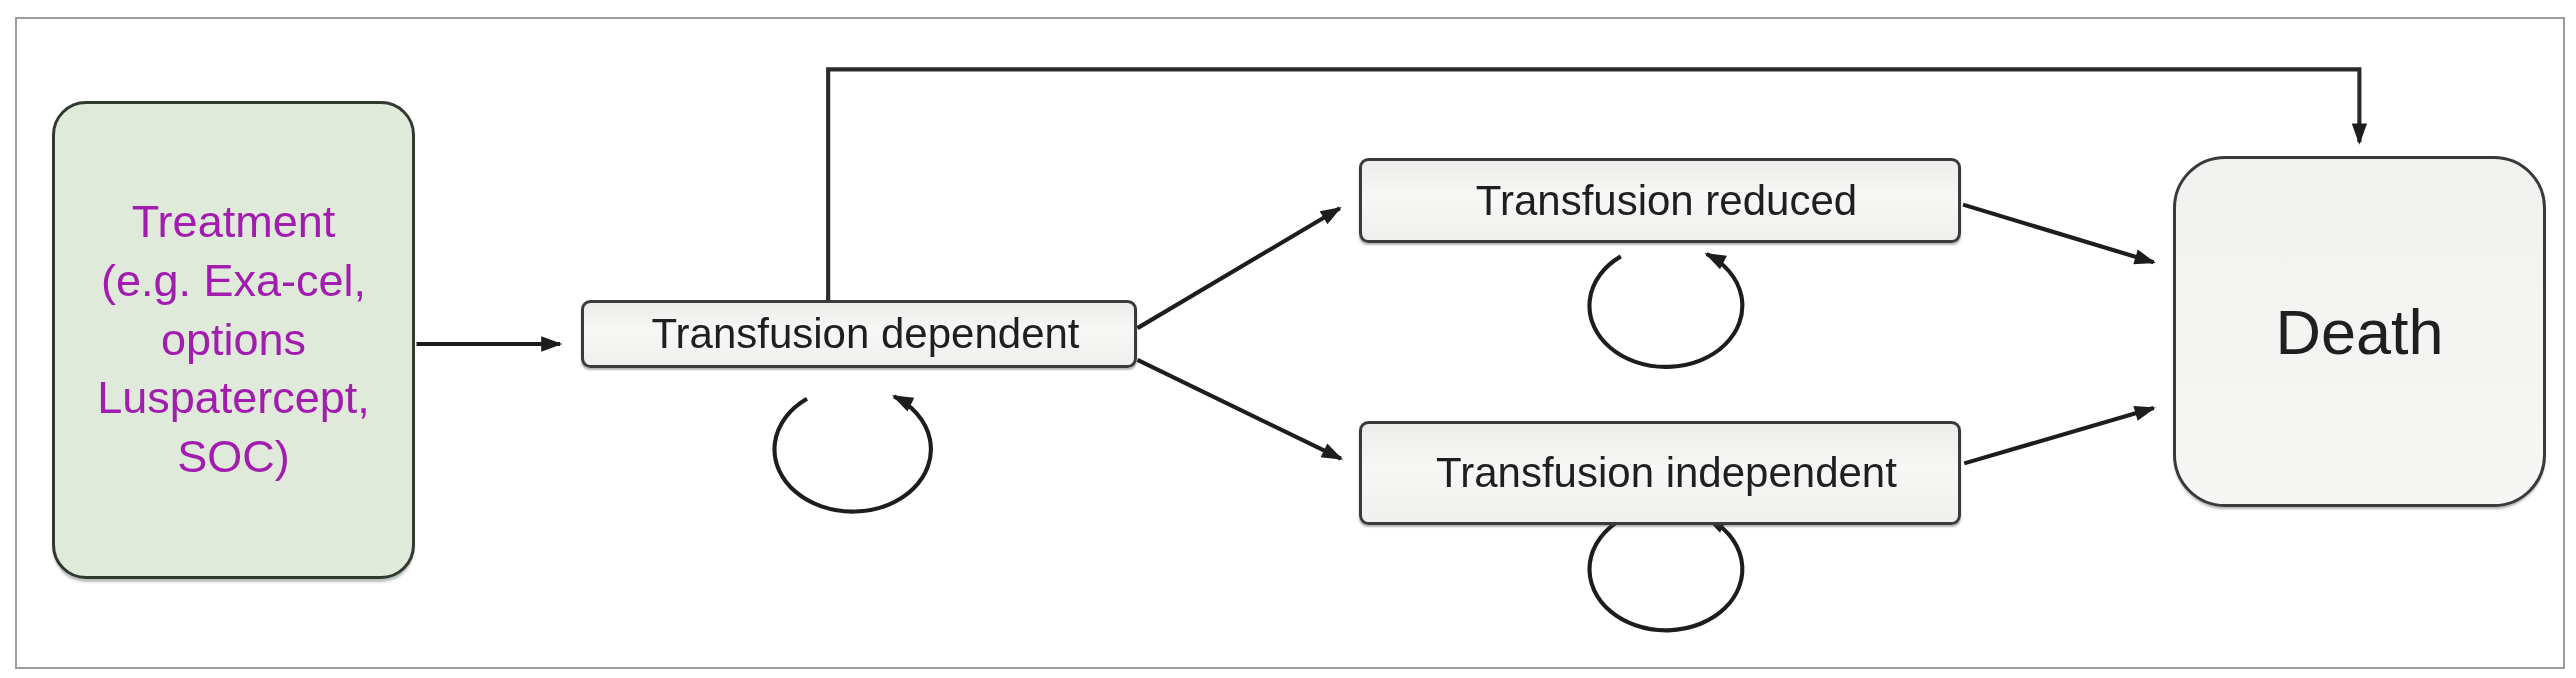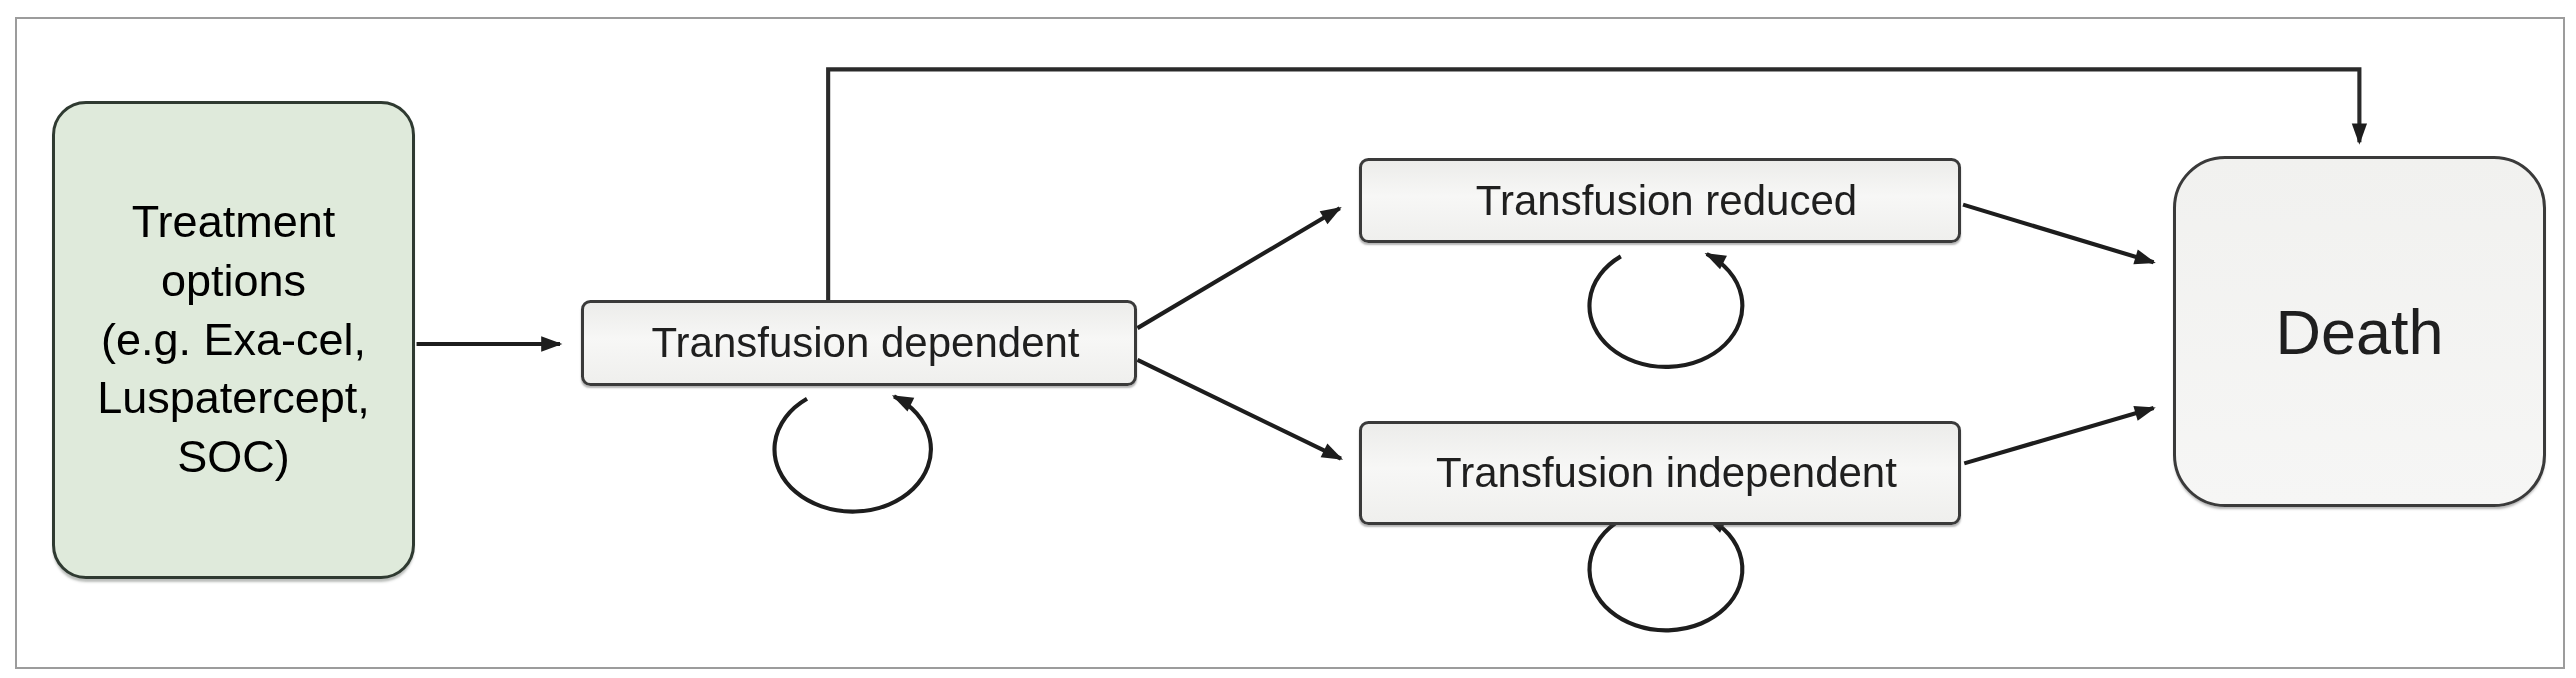--- a/index.html
+++ b/index.html
@@ -23,33 +23,33 @@
     display:flex;flex-direction:column;
     align-items:center;justify-content:center;
     text-align:center;
     color:#1f1f1f;
   }
   .node-treatment{
     left:52px;top:101px;width:363px;height:478px;
     background:#dfeadb;
     border:3.5px solid #2f3a31;
     border-radius:34px;
-    color:#000000;
+    color:#a21caf;
     font-size:45px;line-height:1.31;
     box-shadow:0 3.5px 2.4px -1.2px rgba(60,70,60,.35);
   }
   .node-state{
     background:linear-gradient(#ececea, #f7f7f6 45%, #efefed);
     border:3.5px solid #3a3a3a;
     border-radius:9.4px;
     font-size:42px;
     box-shadow:0 2.4px 1.8px -0.6px rgba(70,70,70,.4);
     padding-left:13px;
   }
-  .node-dependent{left:581px;top:300px;width:556px;height:86px;}
+  .node-dependent{left:581px;top:300px;width:556px;height:68px;}
   .node-reduced{left:1359px;top:158px;width:602px;height:85px;}
   .node-independent{left:1359px;top:421px;width:602px;height:104px;}
   .node-death{
     left:2173px;top:156px;width:373px;height:351px;
     background:linear-gradient(#f1f1ef, #f6f6f5);
     border:3.5px solid #3a3a3a;
     border-radius:52px;
     font-size:63px;
     box-shadow:0 2.9px 2.4px -1.2px rgba(70,70,70,.4);
   }
@@ -82,22 +82,22 @@
 
     <path d="M 1372 678 A 133 106 0 1 0 1520 674" fill="none" stroke="#1d1d1d" stroke-width="7" marker-end="url(#arrow)"></path>
 
     <path d="M 2756 436 A 130 104 0 1 0 2902 432" fill="none" stroke="#1d1d1d" stroke-width="7" marker-end="url(#arrow)"></path>
 
     <path d="M 2756 884 A 130 104 0 1 0 2902 880" fill="none" stroke="#1d1d1d" stroke-width="7" marker-end="url(#arrow)"></path>
   </svg>
 
   <div class="node node-treatment">
     <div>Treatment</div>
+    <div>(e.g. Exa-cel,</div>
     <div>options</div>
-    <div>(e.g. Exa-cel,</div>
     <div>Luspatercept,</div>
     <div>SOC)</div>
   </div>
 
   <div class="node node-state node-dependent">
     <div>Transfusion dependent</div>
   </div>
 
   <div class="node node-state node-reduced">
     <div>Transfusion reduced</div>

